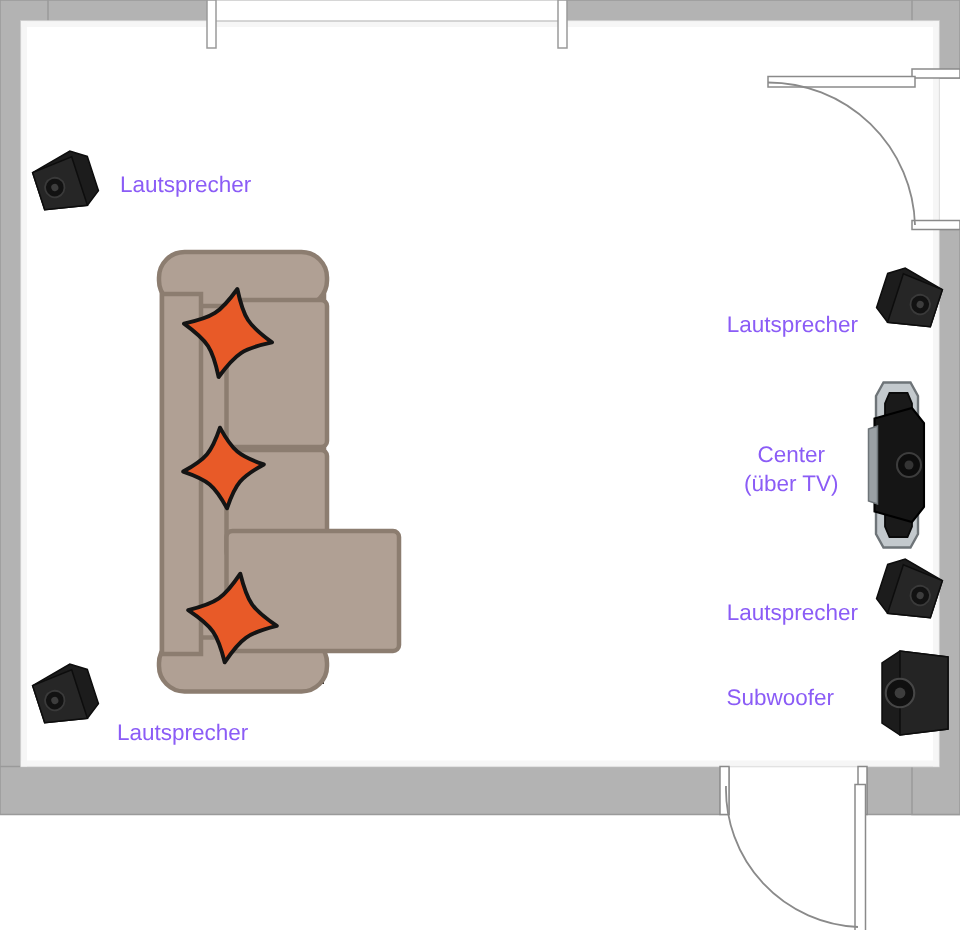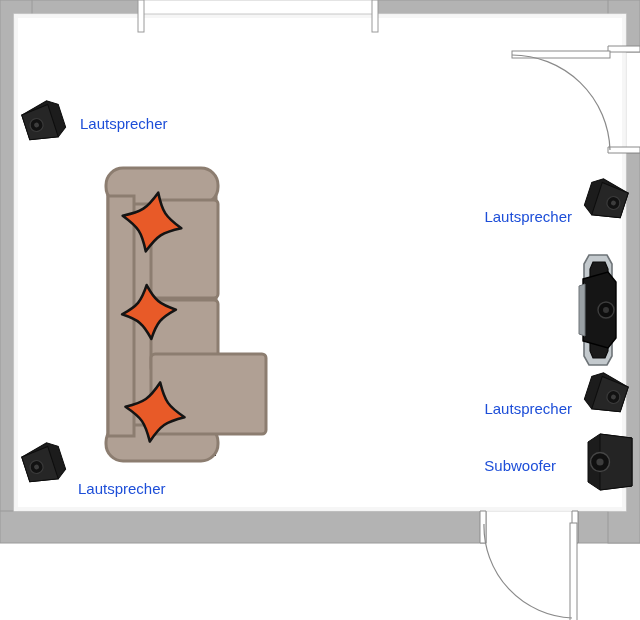--- a/index.html
+++ b/index.html
@@ -19,21 +19,21 @@
   }
   #plan svg {
     position: absolute;
     top: 0;
     left: 0;
   }
   .lbl {
     position: absolute;
     font-family: "Liberation Sans", sans-serif;
     font-size: 15px;
-    color: #1d4ed8;
+    color: #8b5cf6;
     white-space: nowrap;
     line-height: 1.25;
   }
   .lbl.center-lbl {
     text-align: center;
   }
 </style>
 </head>
 <body>
 
@@ -169,14 +169,18 @@
   <div class="lbl" style="left:80px; top:115px;">Lautsprecher</div>
 
   <div class="lbl" style="left:78px; top:480px;">Lautsprecher</div>
 
   <div class="lbl" style="left:572px; top:208px; transform:translateX(-100%);">Lautsprecher</div>
 
   <div class="lbl" style="left:572px; top:400px; transform:translateX(-100%);">Lautsprecher</div>
 
   <div class="lbl" style="left:556px; top:457px; transform:translateX(-100%);text-align:right;">Subwoofer</div>
 
+  <div class="lbl center-lbl" style="left:559px; top:295px; transform:translateX(-100%);">
+    <div>Center</div>
+    <div>(über TV)</div>
+  </div>
 
 </div>
 
 </body></html>

